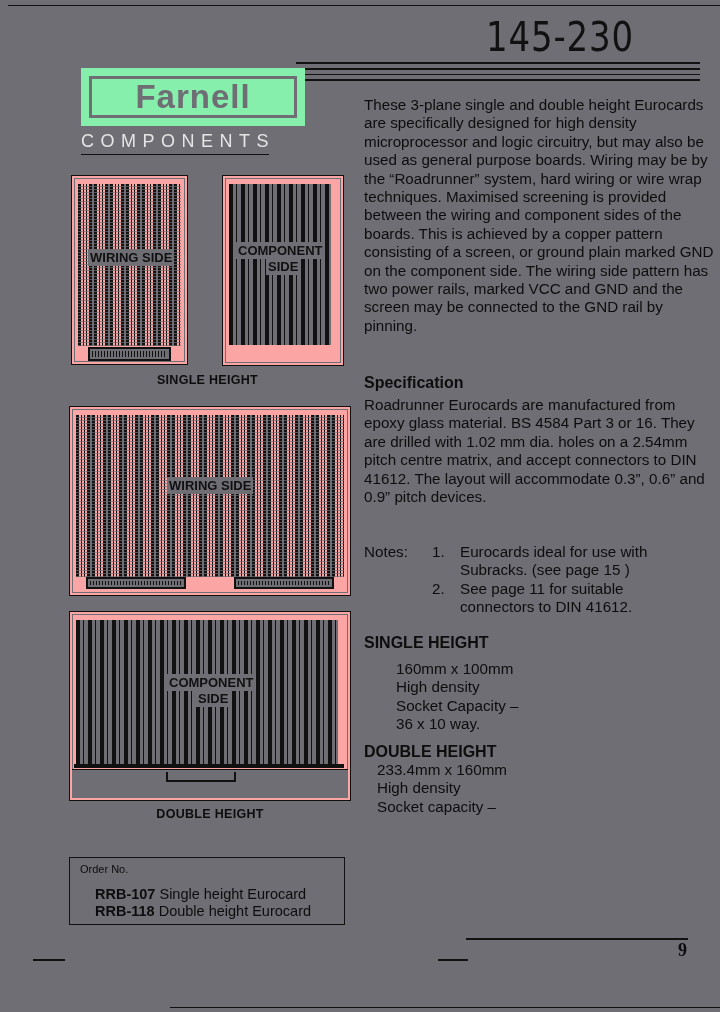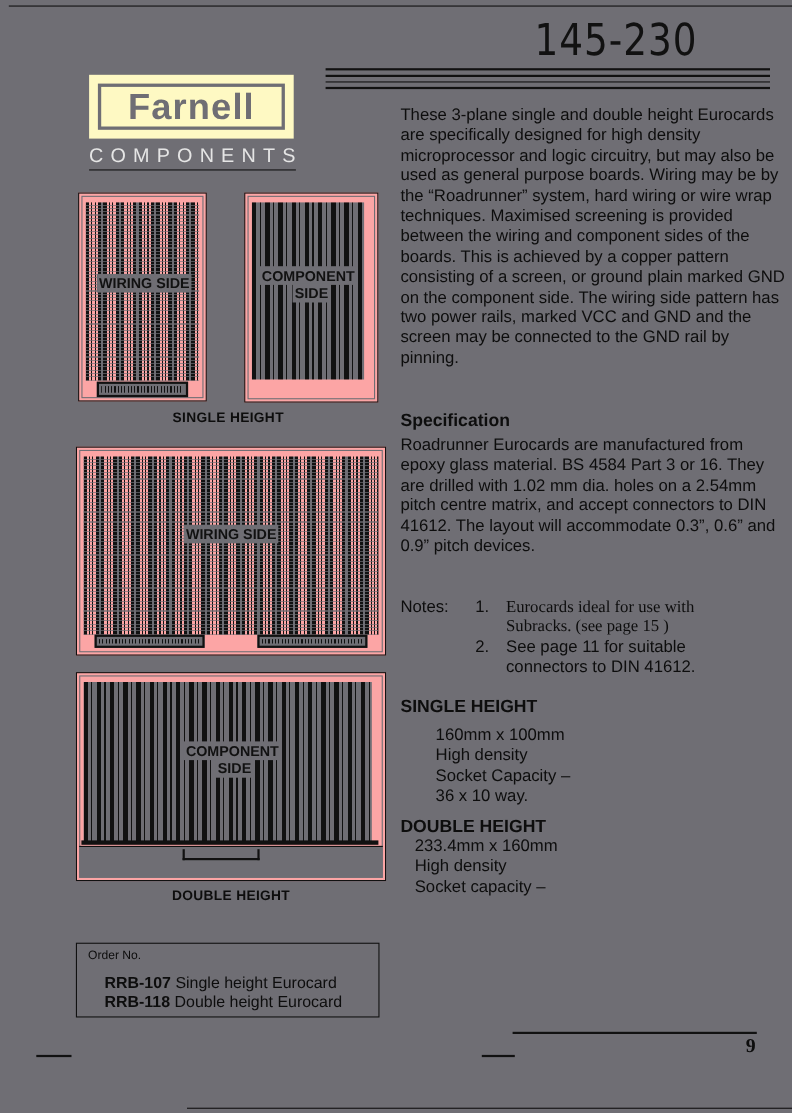--- a/index.html
+++ b/index.html
@@ -1,20 +1,20 @@
 <!DOCTYPE html>
 <html><head>
 <meta charset="utf-8">
 <style>
   html,body{margin:0;padding:0;}
   body{width:720px;height:1012px;background:#6f6e74;position:relative;overflow:hidden;font-family:"Liberation Sans",sans-serif;color:#0d0d0d;}
   .abs{position:absolute;}
   .rule{position:absolute;background:#111;}
   .handnum{position:absolute;left:486px;top:14px;font-family:"DejaVu Sans",sans-serif;font-size:40px;letter-spacing:1px;transform:scaleX(0.85);transform-origin:left top;color:#111;}
-  .logo-box{position:absolute;left:81px;top:68px;width:186px;height:58px;background:#fef9c3;}
+  .logo-box{position:absolute;left:81px;top:68px;width:224px;height:58px;background:#86efac;}
   .logo-inner{position:absolute;left:8px;top:8px;right:8px;bottom:8px;border:3px solid #6f6e74;display:flex;align-items:center;justify-content:center;}
   .logo-text{font-family:"Liberation Sans",sans-serif;font-weight:bold;font-size:33px;color:#6f6e74;letter-spacing:1px;}
   .logo-sub{position:absolute;left:81px;top:131px;width:190px;font-size:18px;letter-spacing:6.5px;font-weight:normal;color:#e5e5e5;}
   .body-text{position:absolute;left:364px;font-size:15.2px;line-height:18.4px;width:350px;}
   .heading{font-weight:bold;font-size:16px;}
   .notes{display:grid;grid-template-columns:68px 28px 1fr;row-gap:0;}
   .board{position:absolute;background:#fca5a5;border:1px solid #111;overflow:hidden;}
   .board .frame{position:absolute;inset:2px;border:1px solid #6f6e74;}
   .stripes-thin{position:absolute;left:6px;right:6px;top:8px;bottom:18px;
     background:repeating-linear-gradient(90deg,#111 0 3px,transparent 3px 5px,#111 5px 6px,transparent 6px 8px,#111 8px 9px,transparent 9px 11px,#111 11px 14px,#6f6e74 14px 16px);}
@@ -51,21 +51,21 @@
 <div class="rule" style="left:81px;top:154px;width:188px;height:1px;"></div>
 
 <div class="body-text" style="top:96px;">These 3-plane single and double height Eurocards are specifically designed for high density microprocessor and logic circuitry, but may also be used as general purpose boards. Wiring may be by the “Roadrunner” system, hard wiring or wire wrap techniques. Maximised screening is provided between the wiring and component sides of the boards. This is achieved by a copper pattern consisting of a screen, or ground plain marked GND on the component side. The wiring side pattern has two power rails, marked VCC and GND and the screen may be connected to the GND rail by pinning.</div>
 
 <div class="body-text heading" style="top:374px;">Specification</div>
 <div class="body-text" style="top:396px;">Roadrunner Eurocards are manufactured from epoxy glass material. BS 4584 Part 3 or 16. They are drilled with 1.02 mm dia. holes on a 2.54mm pitch centre matrix, and accept connectors to DIN 41612. The layout will accommodate 0.3”, 0.6” and 0.9” pitch devices.</div>
 
 <div class="body-text notes" style="top:543px;">
   <span>Notes:</span>
   <span>1.</span>
-  <span style="width:230px;font-family:Liberation Serif, serif;">Eurocards ideal for use with Subracks. (see page 15 )</span>
+  <span style="width:230px;">Eurocards ideal for use with Subracks. (see page 15 )</span>
   <span></span>
   <span>2.</span>
   <span style="width:230px;">See page 11 for suitable connectors to DIN 41612.</span>
 </div>
 
 <div class="body-text heading" style="top:634px;">SINGLE HEIGHT</div>
 <div class="body-text" style="top:660px;margin-left:32px;">
   <div>160mm x 100mm</div>
   <div>High density</div>
   <div>Socket Capacity –</div>

